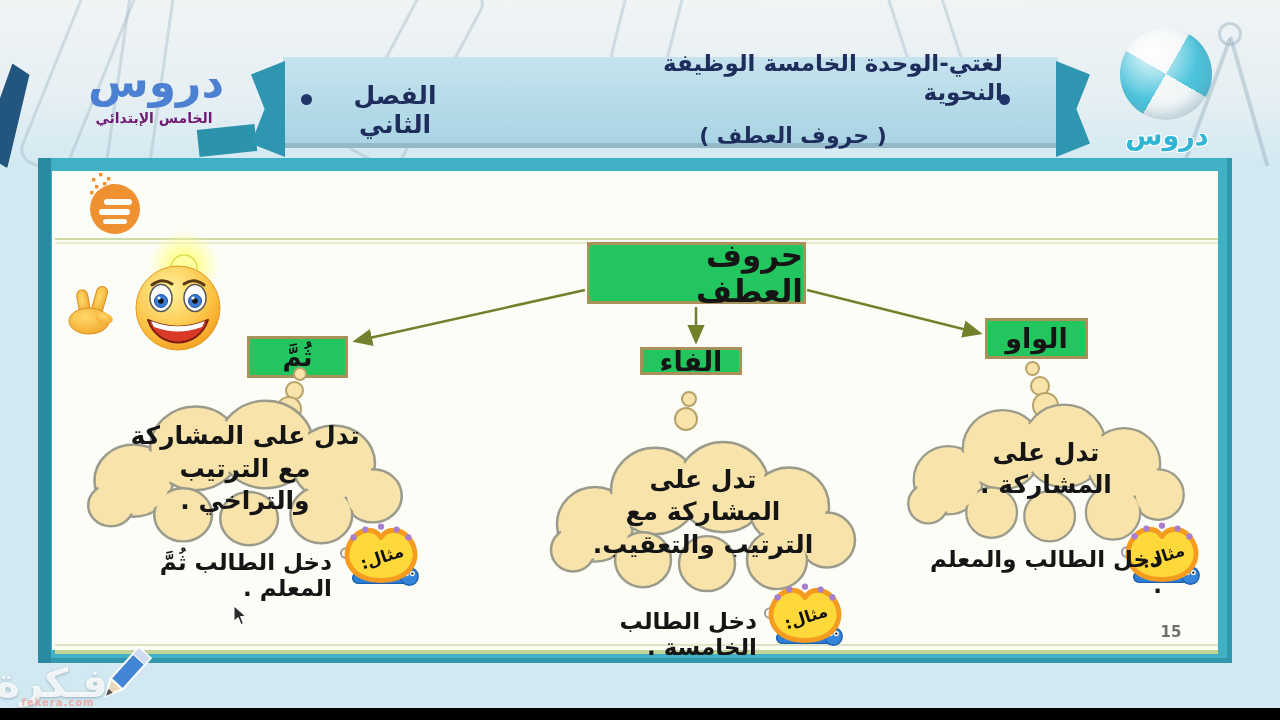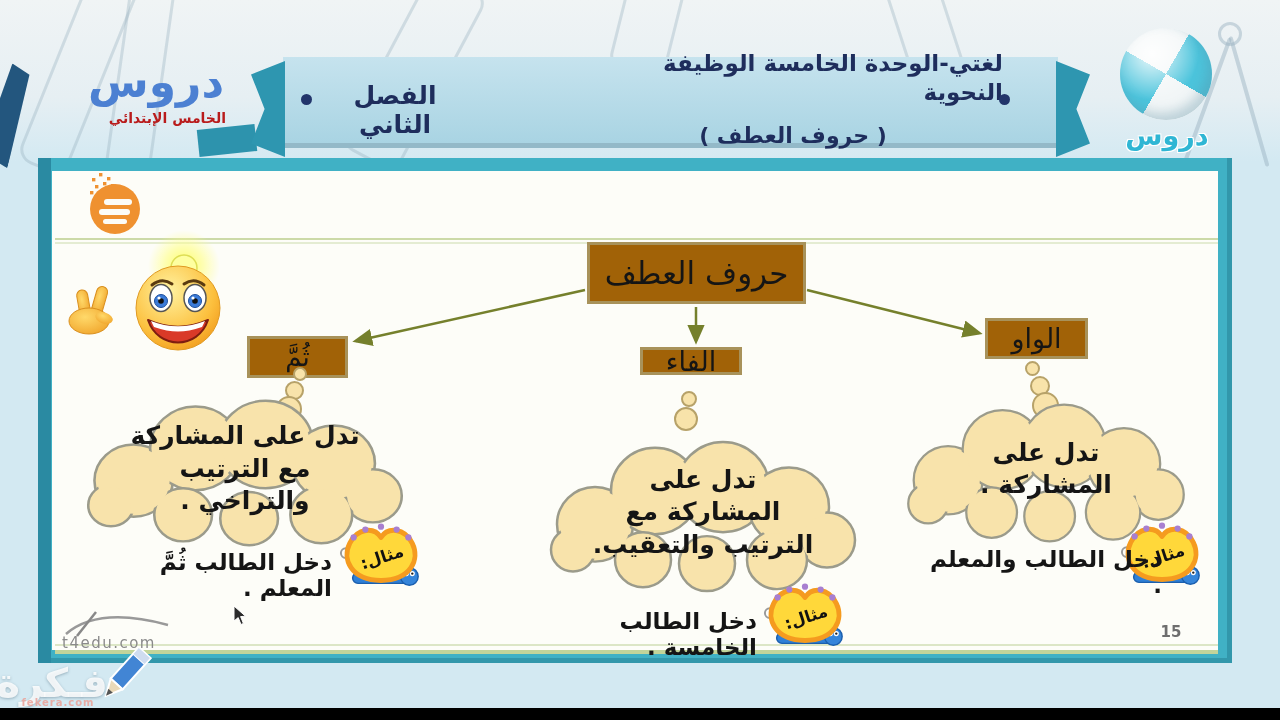--- a/index.html
+++ b/index.html
@@ -19,22 +19,22 @@
   .leg1{left:1205px;top:34px;height:135px;transform:rotate(20deg);}
   .leg2{left:1247px;top:34px;height:135px;transform:rotate(-16deg);}
   .legtop{position:absolute;left:1218px;top:22px;width:18px;height:18px;border:3px solid rgba(150,175,190,.45);border-radius:50%;}
   .bluepen{position:absolute;left:-8px;top:64px;width:30px;height:102px;background:#23567e;
            transform:rotate(16deg);clip-path:polygon(20% 0,85% 6%,100% 100%,0 92%);}
   .tealcap{position:absolute;left:198px;top:127px;width:58px;height:27px;background:#2d93ad;transform:rotate(-6deg);}
 
   
   .brand-title{position:absolute;left:88px;top:56px;width:132px;text-align:center;
                font-size:44px;font-weight:bold;color:#4c80d2;}
-  .brand-sub{position:absolute;left:82px;top:110px;width:144px;
-             font-size:14px;font-weight:bold;color:#b91c1c;direction:rtl;}
+  .brand-sub{position:absolute;left:82px;top:110px;width:144px;text-align:center;
+             font-size:14px;font-weight:bold;color:#701a75;direction:rtl;}
 
   
   .ball{position:absolute;left:1120px;top:28px;width:92px;height:92px;border-radius:50%;
         background:radial-gradient(circle at 35% 28%,rgba(255,255,255,.9),rgba(255,255,255,0) 52%),
                    conic-gradient(from 30deg,#4cc4dc 0 25%,#f2f6f7 25% 50%,#4cc4dc 50% 75%,#f2f6f7 75% 100%);
         box-shadow:inset -5px -7px 12px rgba(90,140,160,.35);}
   .ball-label{position:absolute;left:1124px;top:120px;width:86px;text-align:center;
               font-size:27px;font-weight:bold;color:#2fb6d4;
               text-shadow:-1px -1px 0 #fff,1px -1px 0 #fff,-1px 1px 0 #fff,1px 1px 0 #fff;}
 
@@ -59,22 +59,22 @@
          box-shadow:inset -5px -5px 0 rgba(26,104,124,.35);}
   .slide{position:absolute;left:52px;top:171px;width:1166px;height:479px;background:#fdfdf8;}
   .gline{position:absolute;left:55px;width:1163px;}
   .gl-t1{top:238px;height:2px;background:#ccdaa8;}
   .gl-t2{top:242px;height:2px;background:#e4ecd2;}
   .gl-b1{top:644px;height:2px;background:#dce6c6;}
   .gl-b2{top:650px;height:4px;background:#c2d49a;}
   .ien{position:absolute;left:84px;top:170px;width:60px;height:66px;}
 
   
-  .box{position:absolute;background:#a16207;border:3px solid #a8925a;box-sizing:border-box;
-       display:flex;align-items:center;justify-content:center;font-weight:normal;color:#151515;direction:rtl;}
+  .box{position:absolute;background:#22c55e;border:3px solid #a8925a;box-sizing:border-box;
+       display:flex;align-items:center;justify-content:center;font-weight:bold;color:#151515;direction:rtl;}
   .box-root{left:587px;top:242px;width:219px;height:62px;font-size:31px;}
   .box-thumma{left:247px;top:336px;width:101px;height:42px;font-size:26px;}
   .box-fa{left:640px;top:347px;width:102px;height:28px;font-size:27px;}
   .box-waw{left:985px;top:318px;width:103px;height:41px;font-size:27px;}
 
   .arrows{position:absolute;left:0;top:0;width:1280px;height:720px;pointer-events:none;}
 
   .chain{position:absolute;border-radius:50%;background:#f8e3aa;border:2px solid #b7a269;box-sizing:border-box;}
 
   
@@ -322,27 +322,20 @@
     <text x="46" y="42" transform="rotate(-18 46 36)" text-anchor="middle" font-size="17" font-weight="bold" fill="#111" style="direction:rtl">مثال:</text>
   </svg>
   <div class="ex ex-fa">دخل الطالب الخامسة .</div>
 
   <svg class="snail snail-thumma" viewBox="0 0 90 70">
     <use href="#snailShape"></use>
     <text x="46" y="42" transform="rotate(-18 46 36)" text-anchor="middle" font-size="17" font-weight="bold" fill="#111" style="direction:rtl">مثال:</text>
   </svg>
   <div class="ex ex-thumma">دخل الطالب ثُمَّ المعلم .</div>
 
-  <div class="t4edu">
-    <svg class="t4swoosh" viewBox="0 0 115 28">
-      <path d="M6,24 C28,5 64,3 108,15" stroke="#999" stroke-width="2.5" fill="none"></path>
-      <path d="M36,2 L17,26" stroke="#888" stroke-width="2.5" fill="none"></path>
-    </svg>
-    <div class="t4text">t4edu.com</div>
-  </div>
   <div class="pagenum">15</div>
   <svg class="cursor" viewBox="0 0 15 21">
     <path d="M1,1 L1,16 L5.2,12.6 L8,19.5 L10.4,18.4 L7.6,11.6 L12.5,11.2 Z" fill="#2b2b2b" stroke="#fff" stroke-width="1"></path>
   </svg>
 
   <div class="wm-name">فـكرة</div>
   <div class="wm-site">fekera.com</div>
   <svg class="wm-pencil" viewBox="0 0 60 72">
     <g transform="rotate(42 30 36)">
       <rect x="22" y="2" width="16" height="42" fill="#4285d4" stroke="#fff" stroke-width="2"></rect>

